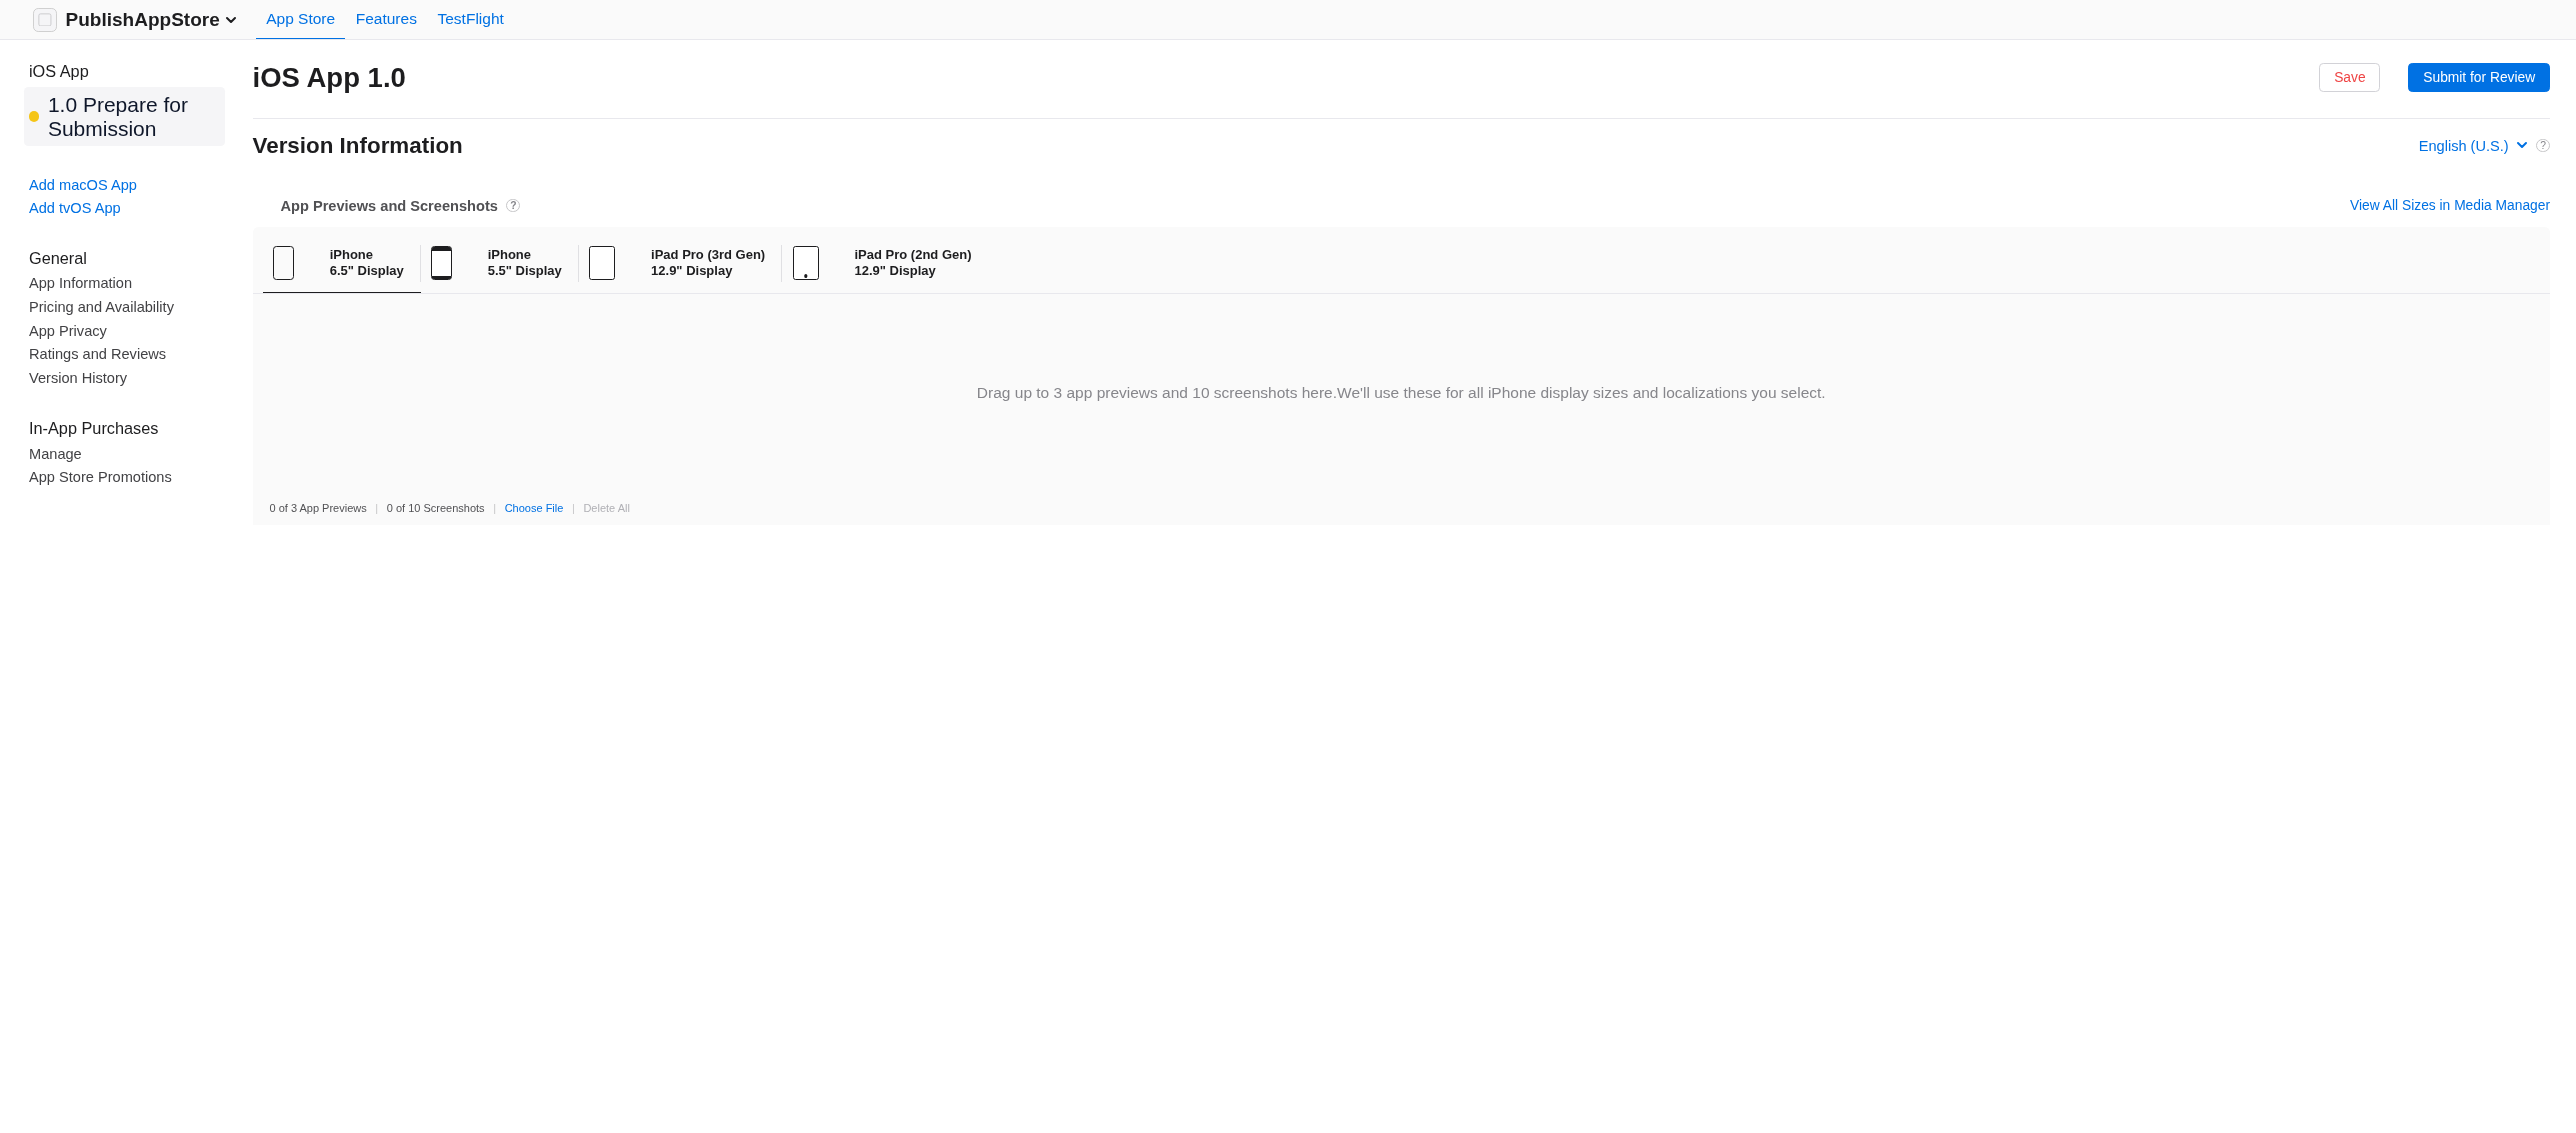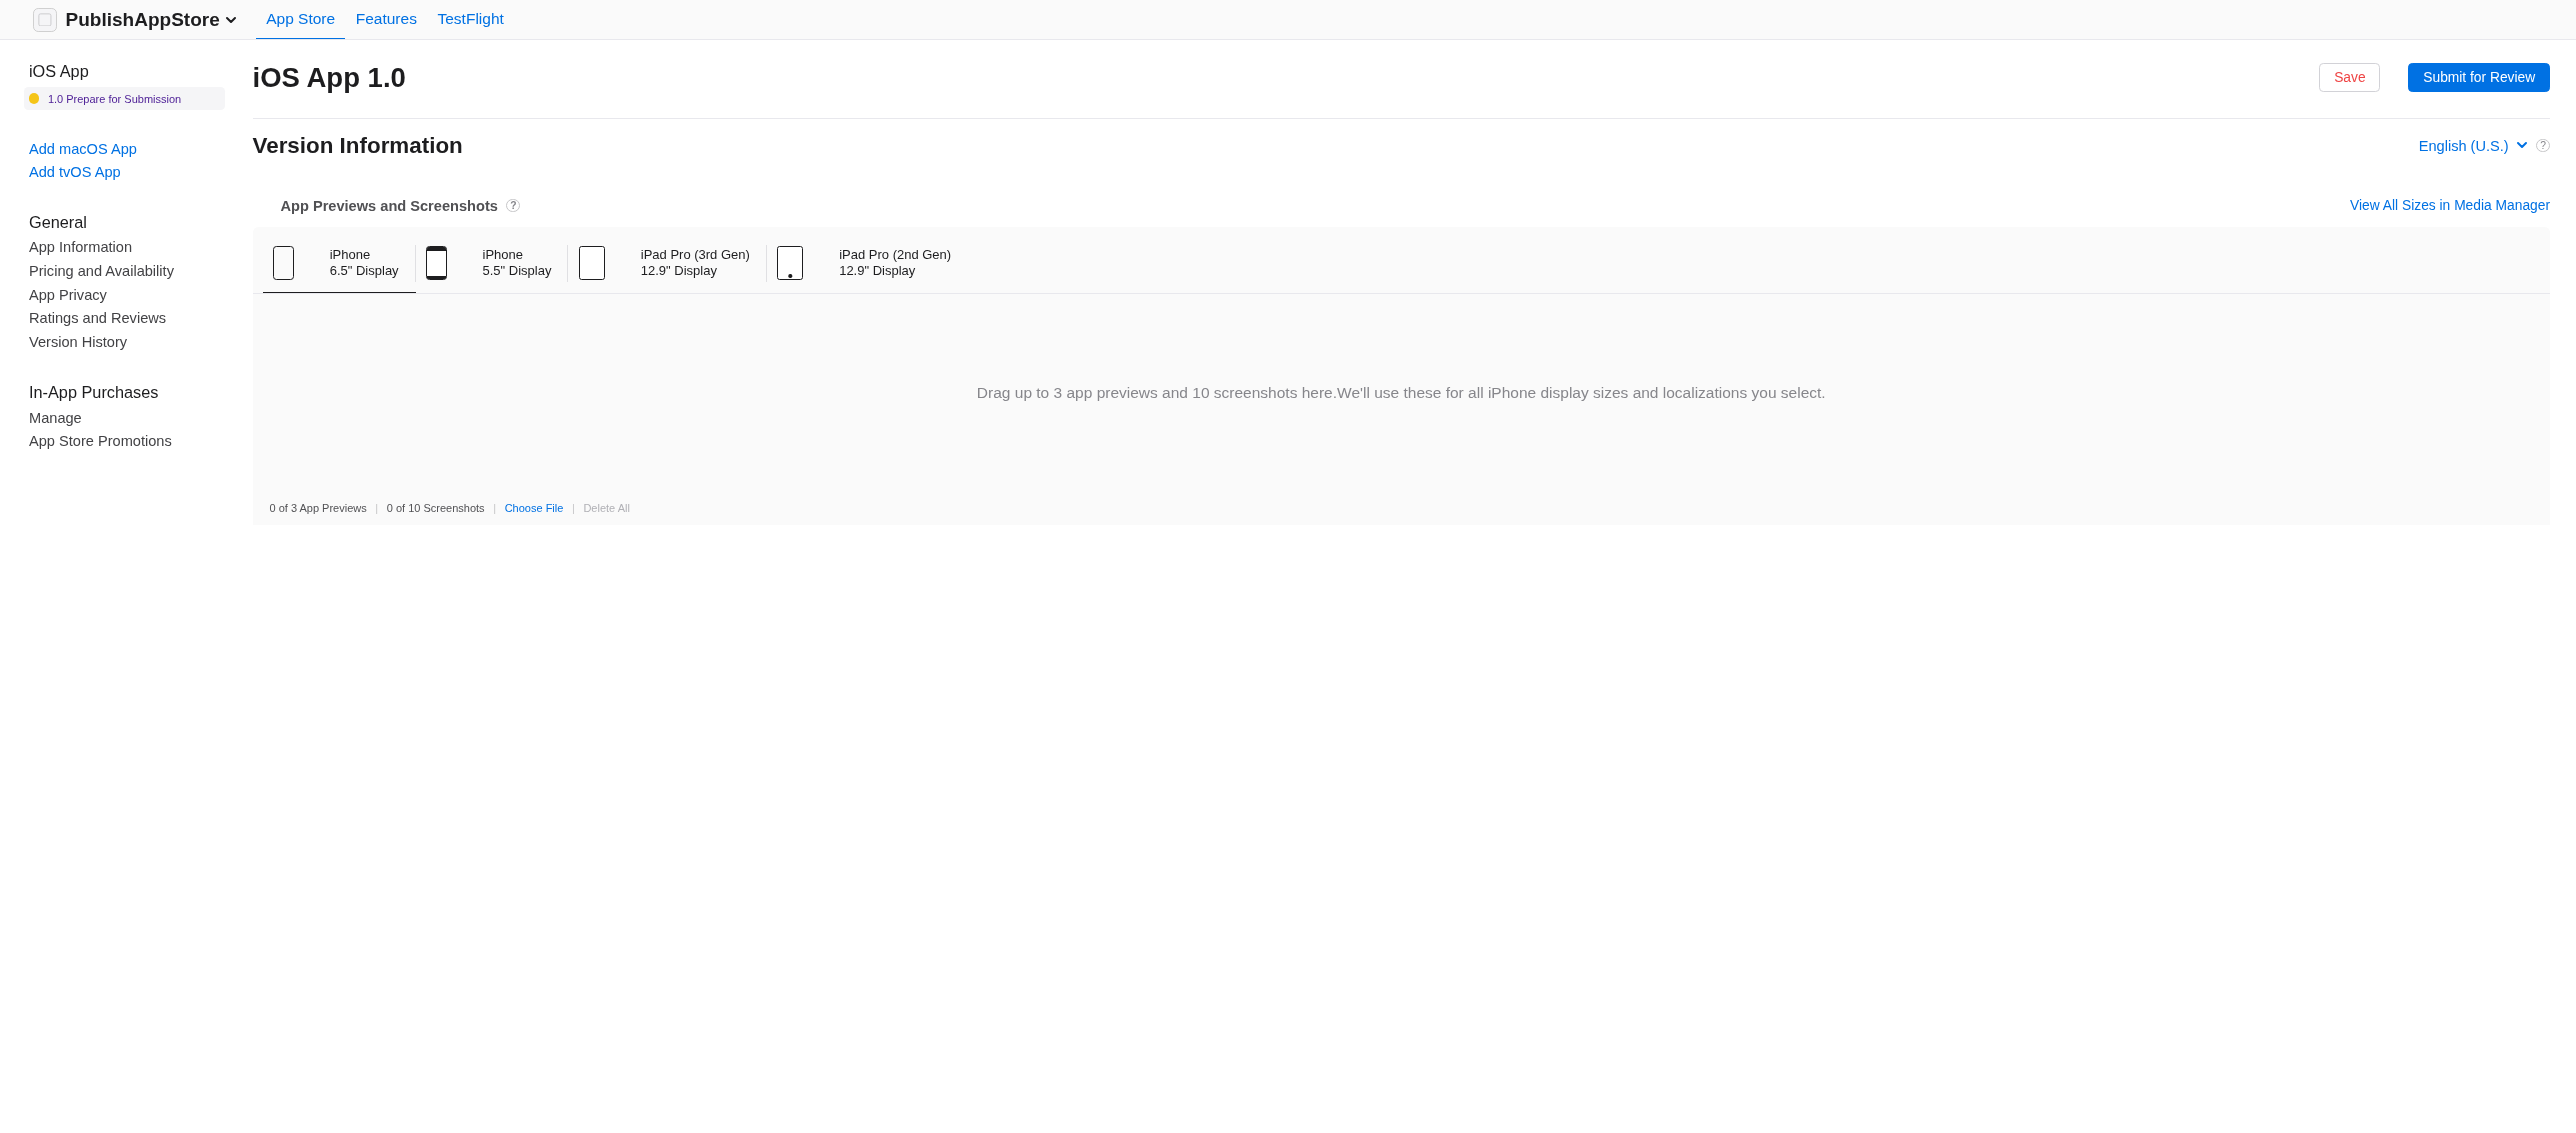--- a/index.html
+++ b/index.html
@@ -73,22 +73,22 @@
     margin-bottom: 6.9px;
     color: #1d1d1f;
   }
   .status-row {
     display: flex;
     align-items: center;
     background: #f5f5f7;
     margin-left: -5.2px;
     padding: 5.2px 5.2px;
     border-radius: 4.3px;
-    font-size: 11px;
-    color: #4c1d95;
+    font-size: 21px;
+    color: #0f172a;
     cursor: pointer;
     width: 201px;
   }
   .status-dot {
     width: 10.3px; height: 10.3px; border-radius: 50%;
     background: #f5c518;
     margin-right: 8.6px;
     flex-shrink: 0;
   }
   .side-link {
@@ -224,21 +224,21 @@
   .device-glyph.phone-old::after { bottom:0; border-radius:0 0 1.7px 1.7px;}
   .device-glyph.ipad {
     width: 26px; height: 34px; border-radius:2.6px;
   }
   .device-glyph.ipad-old::after {
     content:""; position:absolute; bottom:1.7px; left:50%; transform:translateX(-50%);
     width:3.4px; height:3.4px; border-radius:50%; background:#1d1d1f;
   }
   .device-glyph.active-phone { background:#fafafa; }
   .device-label { font-size: 13px; color:#515154; line-height:1.25; }
-  .device-label b { font-weight:400; color:#1d1d1f;padding-left:24px; }
+  .device-label b { font-weight:700; color:#1d1d1f;padding-left:24px; }
 
   
   .dropzone {
     background: #fafafa;
     min-height: 198px;
     display:flex; align-items:center; justify-content:center;
     color:#86868b;
     font-size: 15.5px;
     text-align:center;
   }

